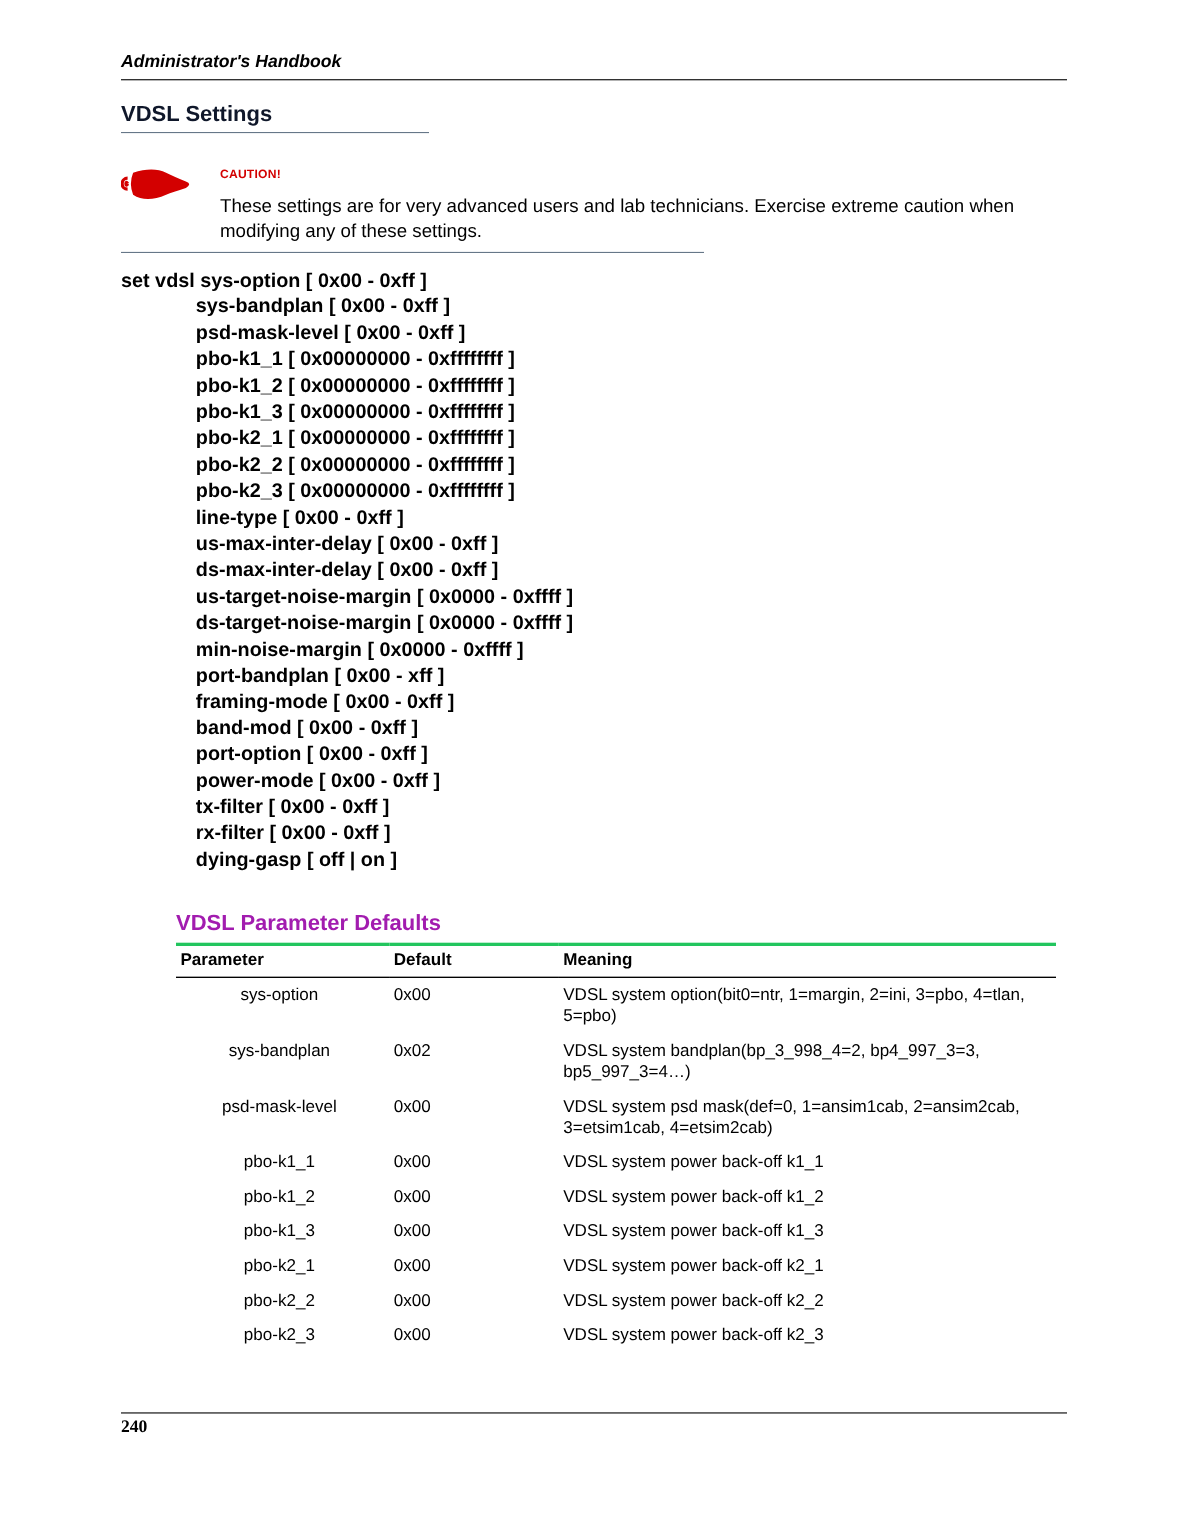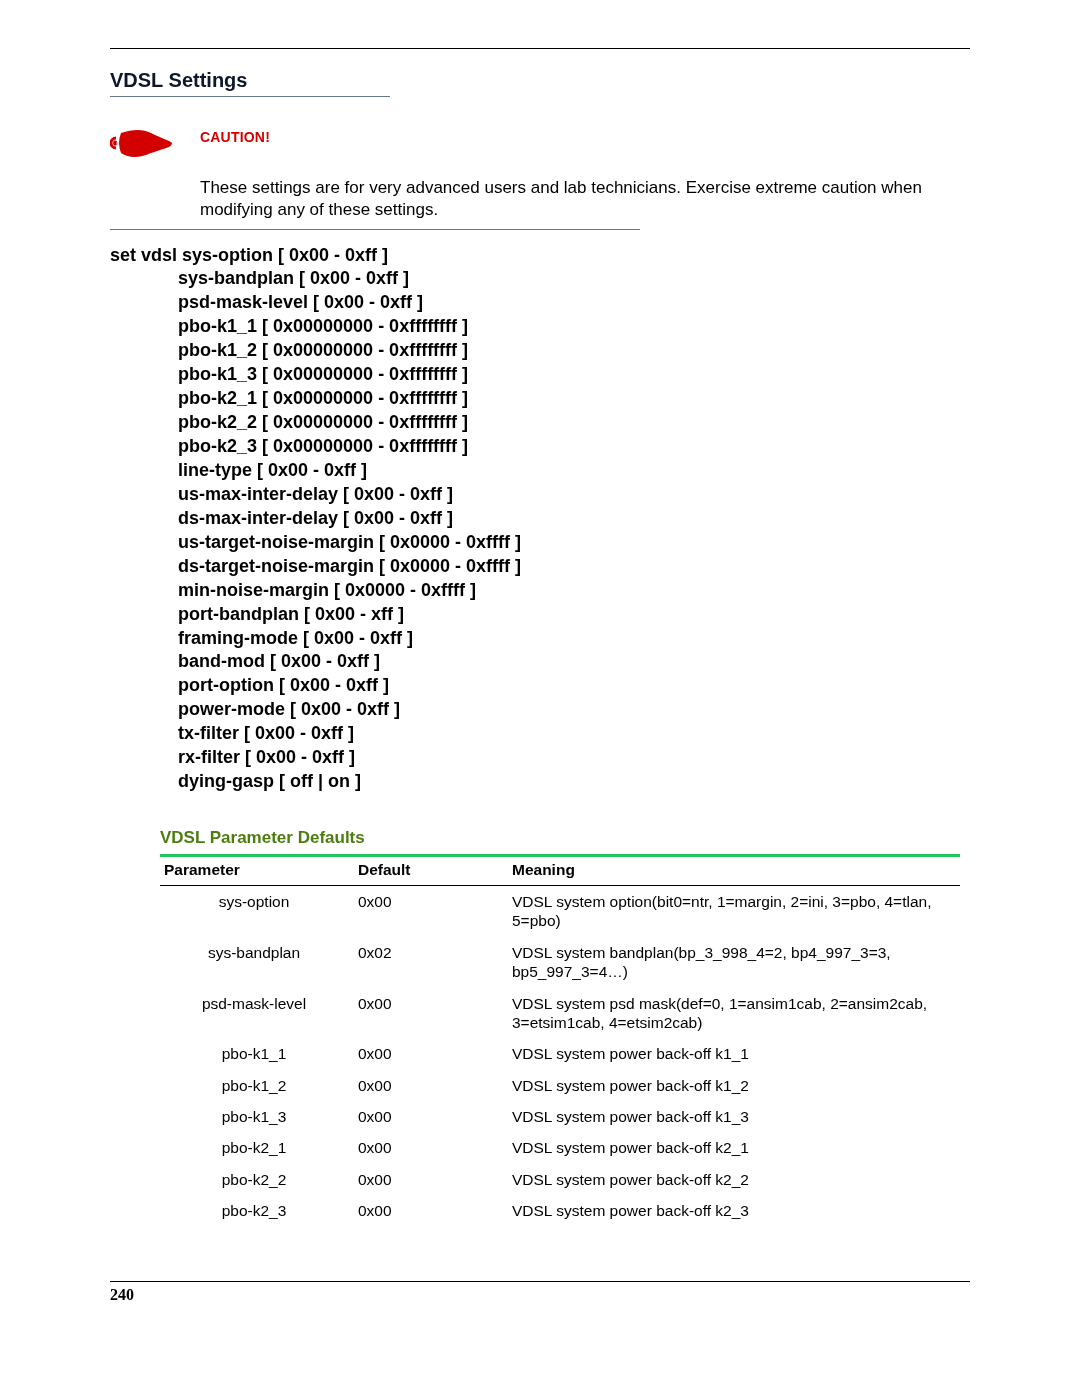--- a/index.html
+++ b/index.html
@@ -50,23 +50,23 @@
     margin-right: 18px;
   }
   .hand-icon svg { width: 72px; height: 40px; display: block; }
   .caution-text {
     flex: 1 1 auto;
     padding-top: 6px;
   }
   .caution-label {
     color: #d30000;
     font-weight: bold;
-    font-size: 14px;
+    font-size: 11px;
     letter-spacing: 0.2px;
-    margin-bottom: 32px;
+    margin-bottom: 12px;
   }
   .caution-body {
     font-size: 17px;
     line-height: 1.28;
   }
   .caution-underline {
     border: none;
     border-top: 1px solid #678;
     margin: 8px 0 14px 0;
     width: 530px;
@@ -75,23 +75,23 @@
     font-family: Arial, Helvetica, sans-serif;
     font-weight: bold;
     font-size: 18px;
     line-height: 1.33;
     white-space: pre;
     margin-bottom: 34px;
   }
   .cmd-line0 { padding-left: 0; }
   .cmd-line { padding-left: 68px; }
   .subhead {
-    color: #4d7c0f;
-    font-weight: bold;
-    font-size: 17px;
+    color: #a21caf;
+    font-weight: bold;
+    font-size: 20px;
     margin: 0 0 6px 50px;
   }
   table.defaults {
     border-collapse: collapse;
     margin-left: 50px;
     width: 800px;
     font-size: 15.5px;
   }
   table.defaults thead th {
     text-align: left;
@@ -118,20 +118,21 @@
     font-weight: bold;
     font-size: 16px;
     margin: 0;
   }
 </style>
 </head>
 <body>
 
 <div class="page">
 
+  <div class="running-head">Administrator's Handbook</div>
   <hr class="rule-heavy">
 
   <div class="section-title">VDSL Settings</div>
   <hr class="title-underline">
 
   <div class="caution-block">
     <div class="hand-icon">
       <svg viewBox="0 0 72 40">
         <path d="M6 20 C4 16 4 24 6 20 M6 15 a5 5 0 0 0 0 10" fill="none" stroke="#d30000" stroke-width="3"></path>
         <path d="M11 10 q18 -6 30 0 q6 3 18 8 q6 2 0 6 q-12 4 -18 6 q-18 8 -30 0 q-4 -10 0 -20 z" fill="#d30000"></path>

